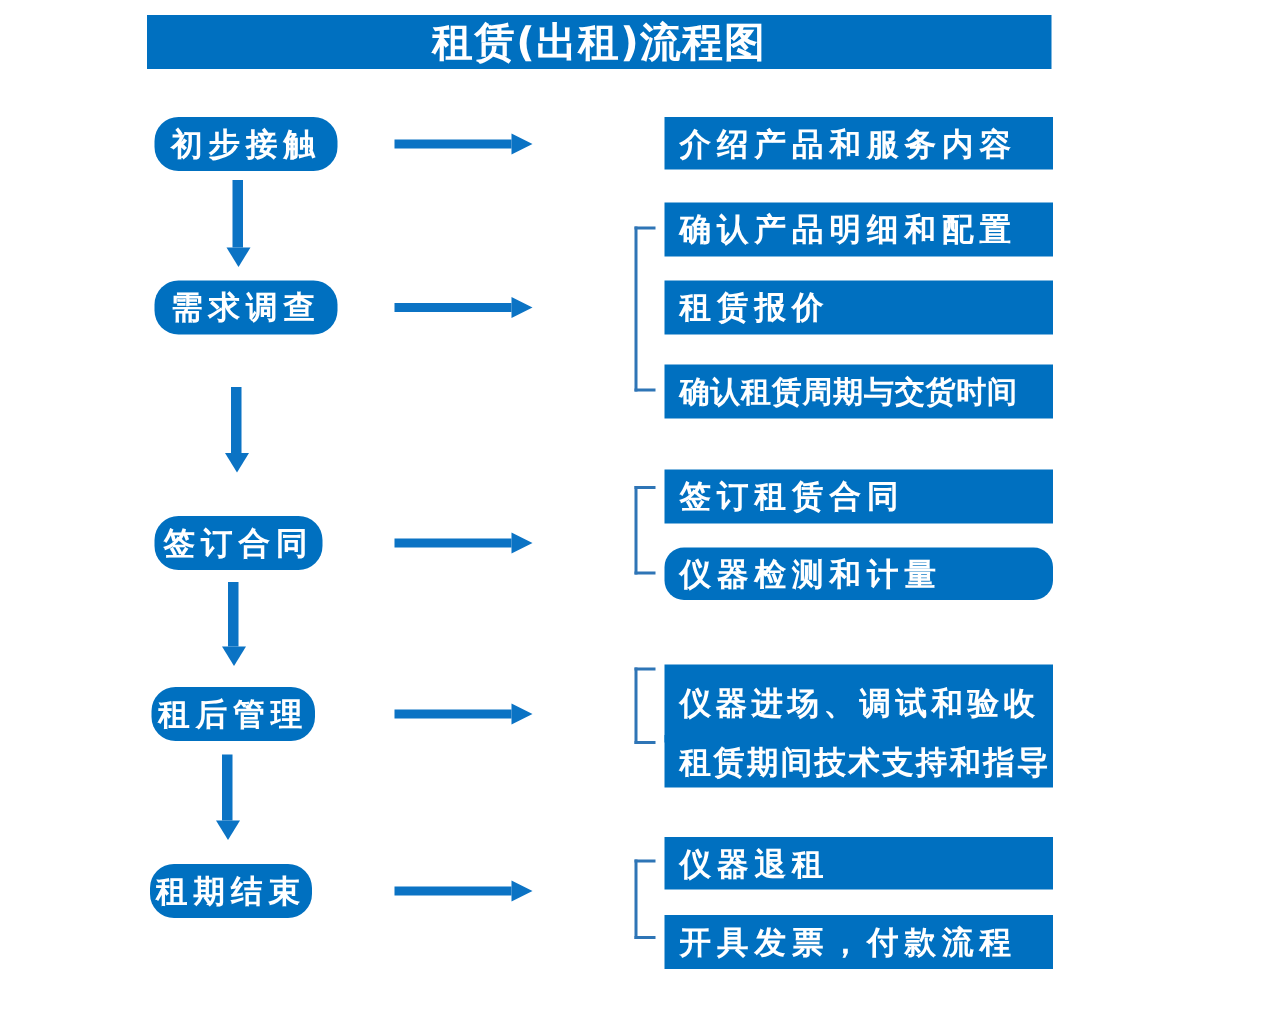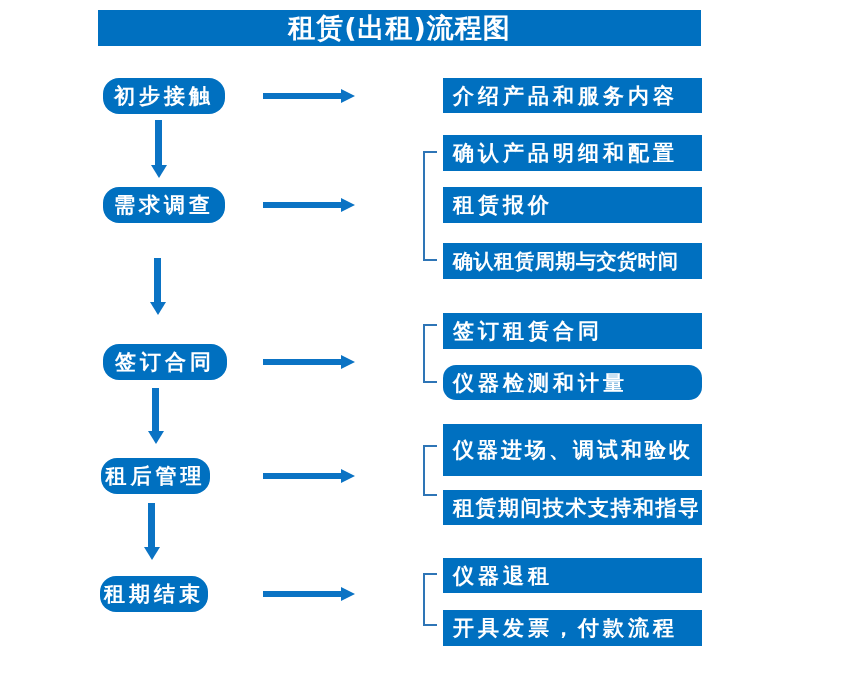--- a/index.html
+++ b/index.html
@@ -67,21 +67,21 @@
   <div class="titlebar">
     <span>租赁(出租)流程图</span>
   </div>
 
   <div class="node left-node" style="left:103px;top:78px;width:122px;height:36px;">
     <span>初步接触</span>
   </div>
   <div class="node left-node" style="left:103px;top:187px;width:122px;height:36px;">
     <span>需求调查</span>
   </div>
-  <div class="node left-node" style="left:103px;top:344px;width:124px;height:36px;">
+  <div class="node left-node" style="left:103px;top:344px;width:112px;height:36px;">
     <span>签订合同</span>
   </div>
   <div class="node left-node" style="left:101px;top:458px;width:109px;height:36px;">
     <span>租后管理</span>
   </div>
   <div class="node left-node" style="left:100px;top:576px;width:108px;height:36px;">
     <span>租期结束</span>
   </div>
 
   <div class="node right-node" style="top:78px;height:35px;">
@@ -95,21 +95,21 @@
   </div>
   <div class="node right-node ls0" style="top:243px;height:36px;">
     <span>确认租赁周期与交货时间</span>
   </div>
   <div class="node right-node" style="top:313px;height:36px;">
     <span>签订租赁合同</span>
   </div>
   <div class="node right-node" style="top:365px;height:35px;border-radius:13px;">
     <span>仪器检测和计量</span>
   </div>
-  <div class="node right-node ls3" style="top:424px;height:52px;">
+  <div class="node right-node ls3" style="top:443px;height:52px;">
     <span>仪器进场、调试和验收</span>
   </div>
   <div class="node right-node ls1" style="top:490px;height:35px;">
     <span>租赁期间技术支持和指导</span>
   </div>
   <div class="node right-node" style="top:558px;height:35px;">
     <span>仪器退租</span>
   </div>
   <div class="node right-node" style="top:610px;height:36px;">
     <span>开具发票，付款流程</span>

